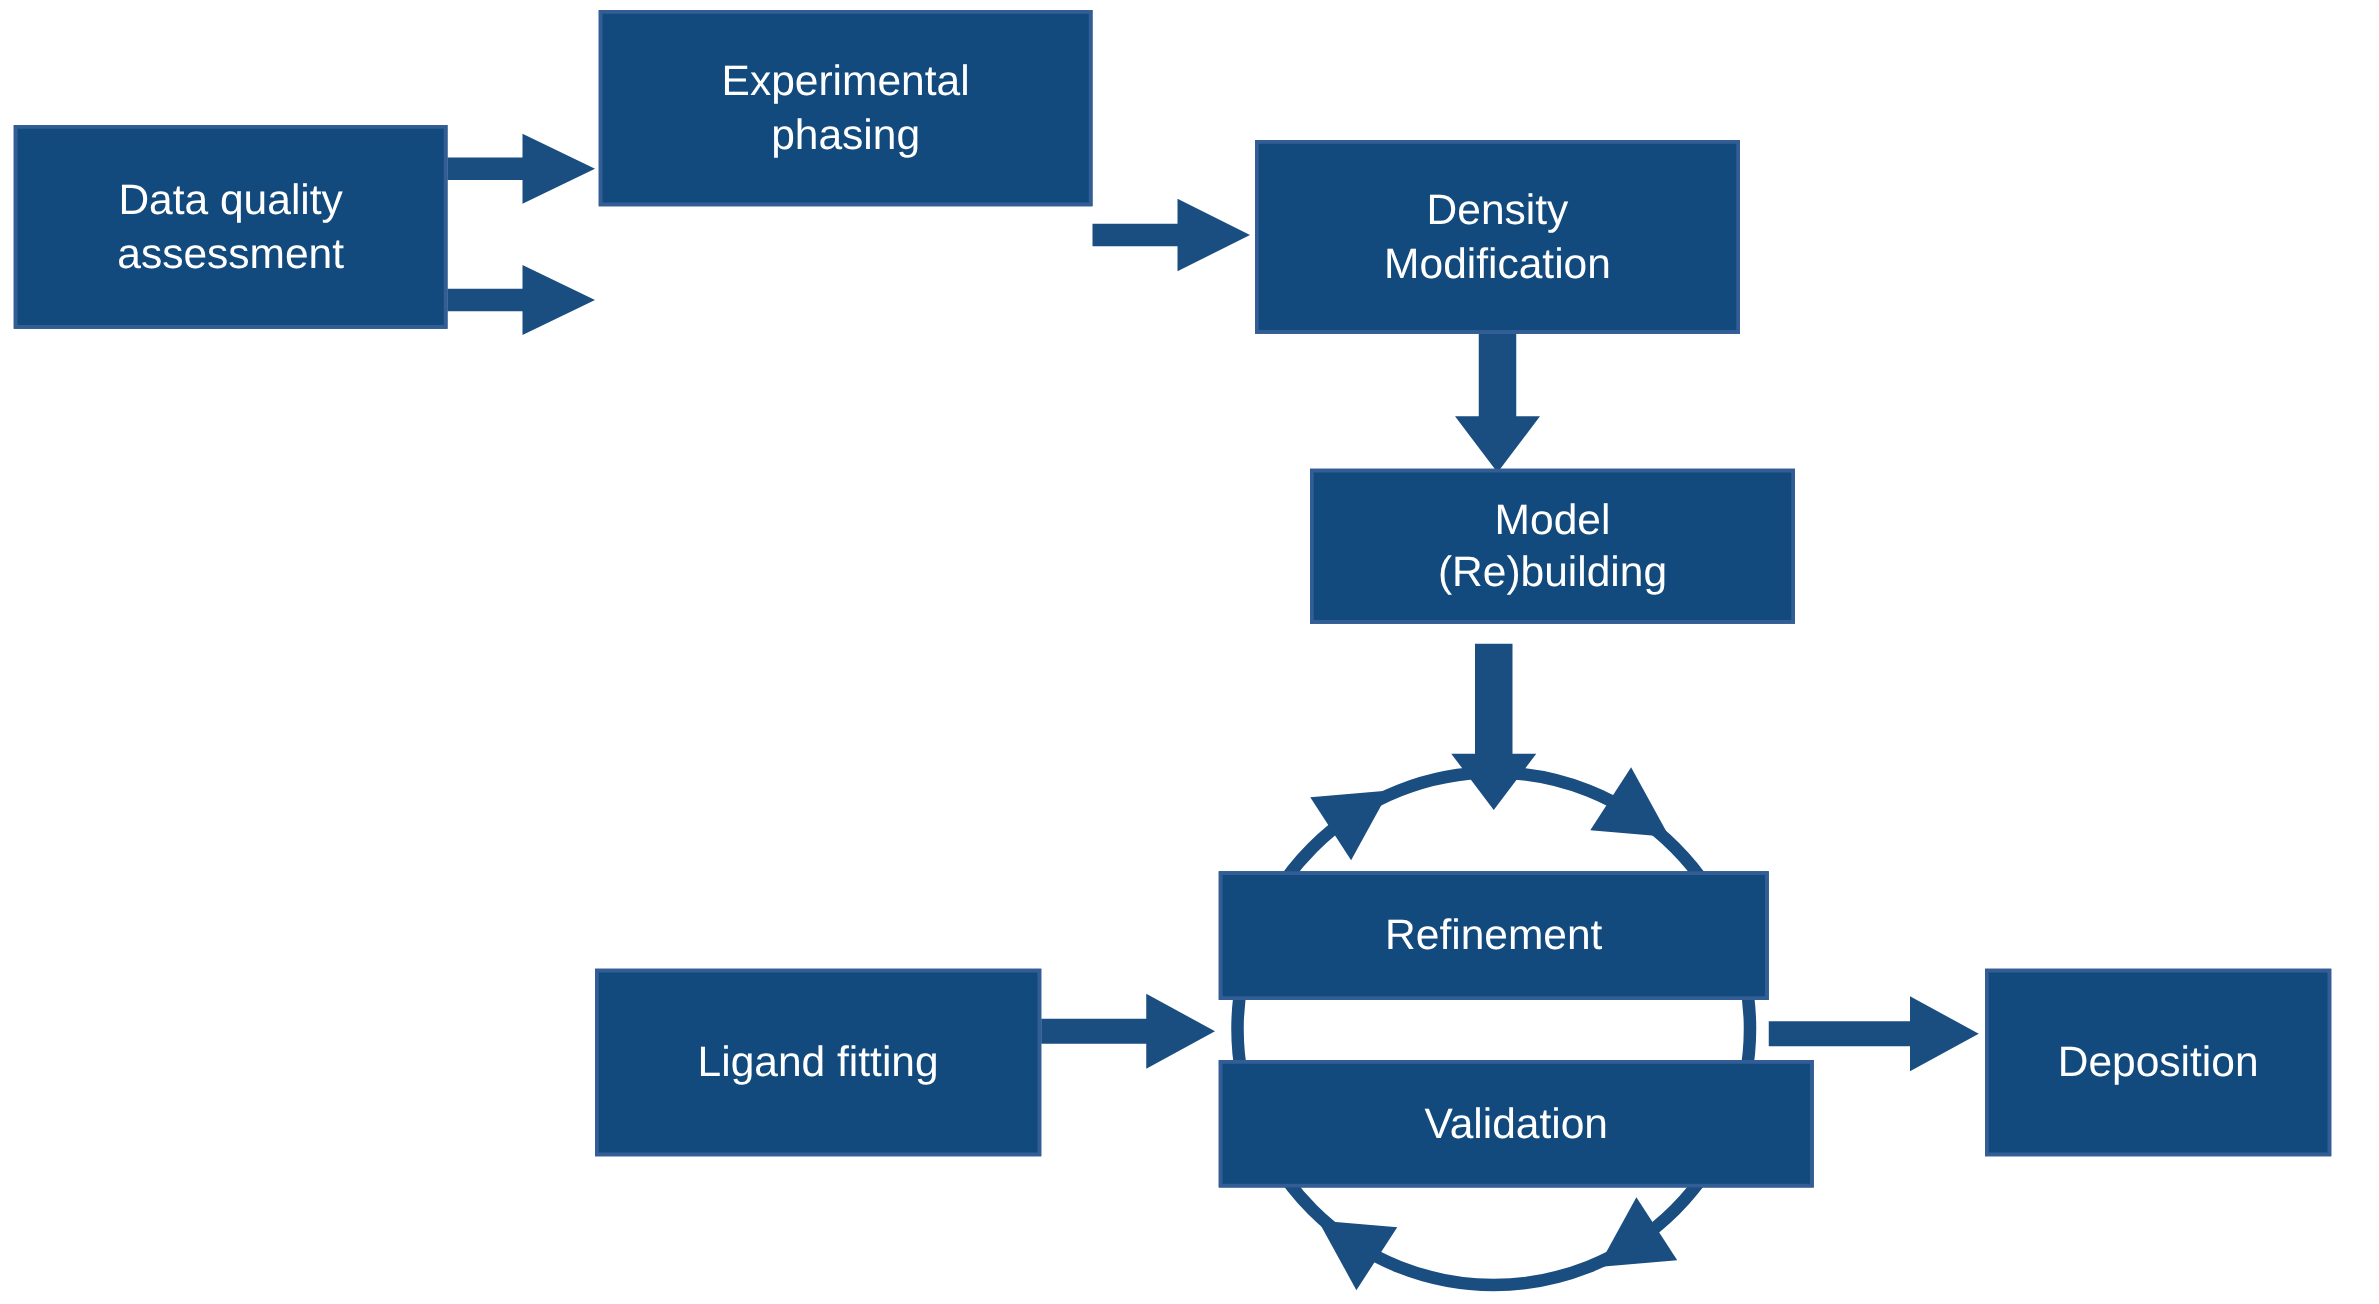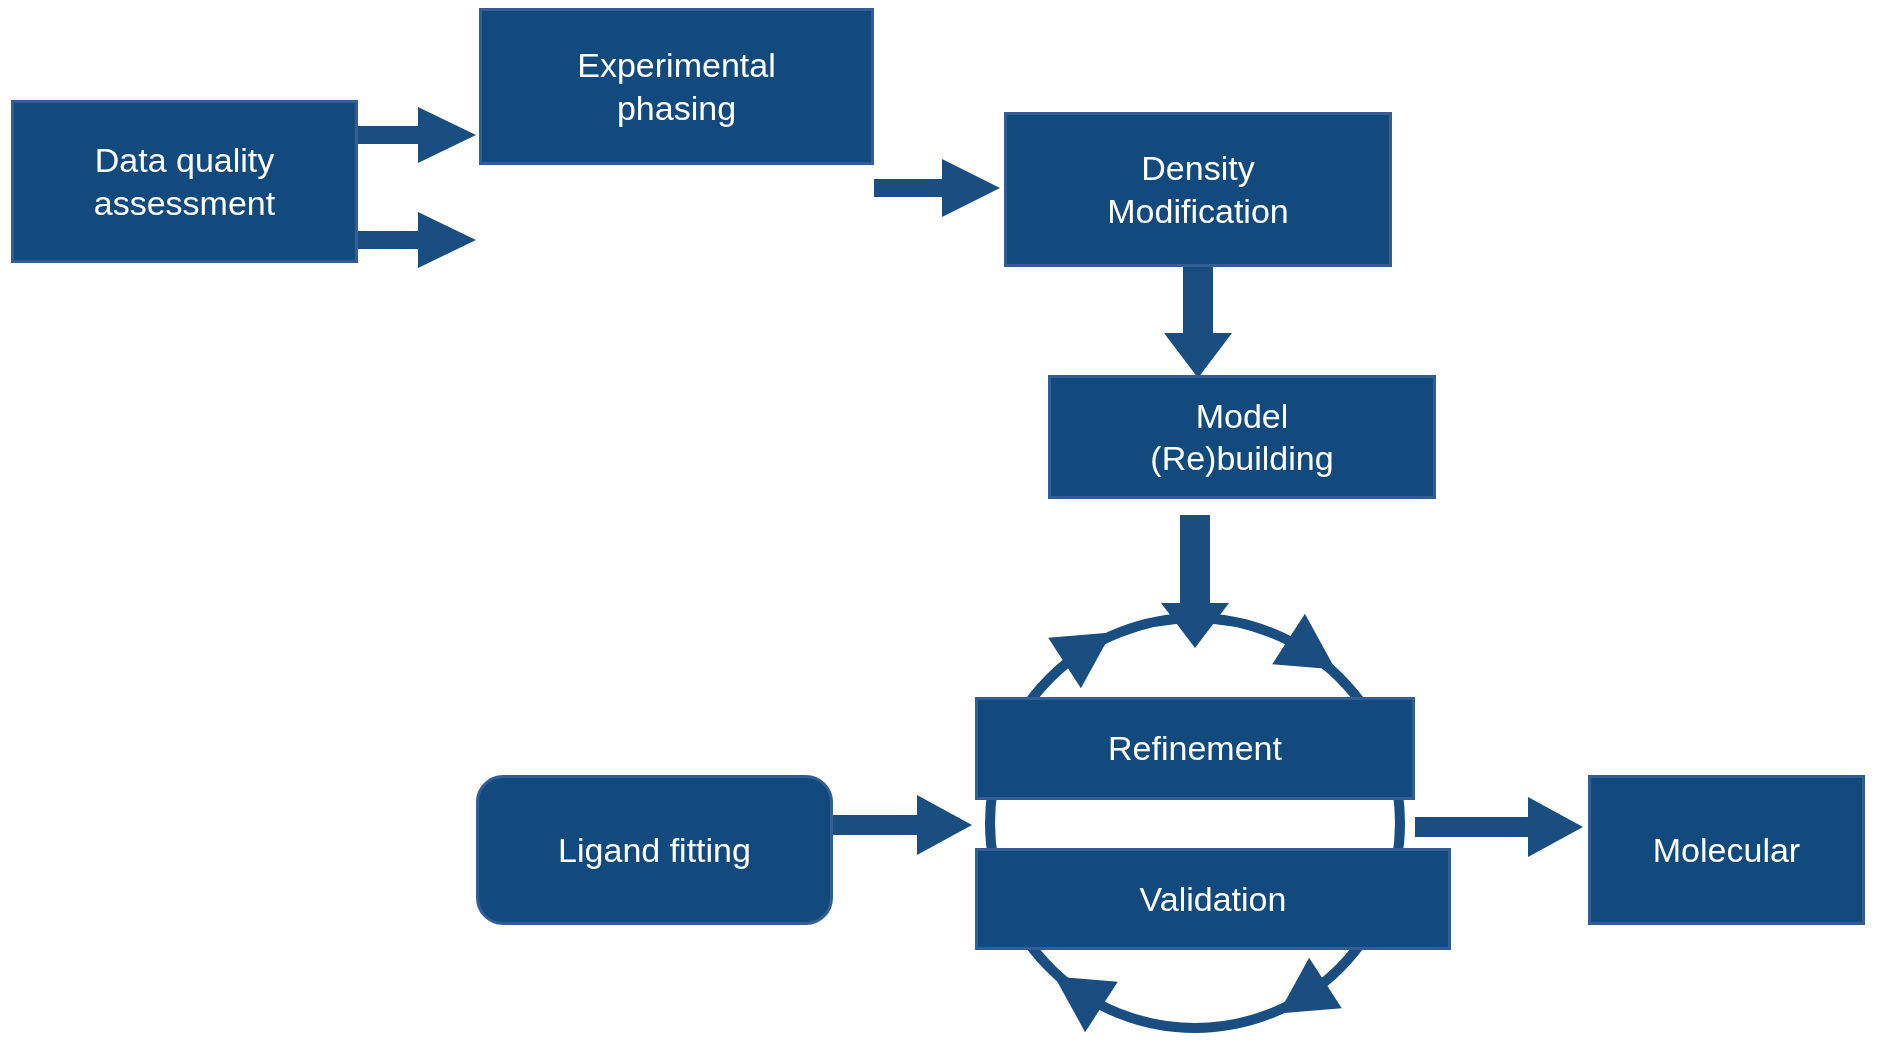--- a/index.html
+++ b/index.html
@@ -30,21 +30,21 @@
     text-align:center;white-space:pre-line;
     font-size:34px;line-height:1.25;
   }
   #n-data-quality        {left:11px;  top:100px; width:347px; height:163px;}
   #n-experimental-phasing{left:479px; top:8px;   width:395px; height:157px;}
   #n-molecular-replacement{left:479px;top:225px; width:395px; height:163px;}
   #n-density-modification{left:1004px;top:112px; width:388px; height:155px;}
   #n-model-rebuilding    {left:1004px;top:375px; width:388px; height:124px;margin-left:44px;}
   #n-refinement          {left:975px; top:697px; width:440px; height:103px;}
   #n-validation          {left:975px; top:848px; width:476px; height:102px;}
-  #n-ligand-fitting      {left:476px; top:775px; width:357px; height:150px;border-radius:27px;}
+  #n-ligand-fitting      {left:476px; top:775px; width:357px; height:150px;}
   #n-deposition          {left:1588px;top:775px; width:277px; height:150px;}
 </style>
 </head>
 <body>
 
 <div id="stage">
 
   <svg id="connector-layer" width="1903" height="1043" viewBox="0 0 1903 1043" aria-hidden="true">
 
     <g>
@@ -83,15 +83,15 @@
 
   <div class="node" id="n-model-rebuilding">Model
 (Re)building</div>
 
   <div class="node" id="n-refinement">Refinement</div>
 
   <div class="node" id="n-validation">Validation</div>
 
   <div class="node" id="n-ligand-fitting">Ligand fitting</div>
 
-  <div class="node" id="n-deposition">Molecular</div>
+  <div class="node" id="n-deposition">Deposition</div>
 
 </div>
 
 </body></html>

